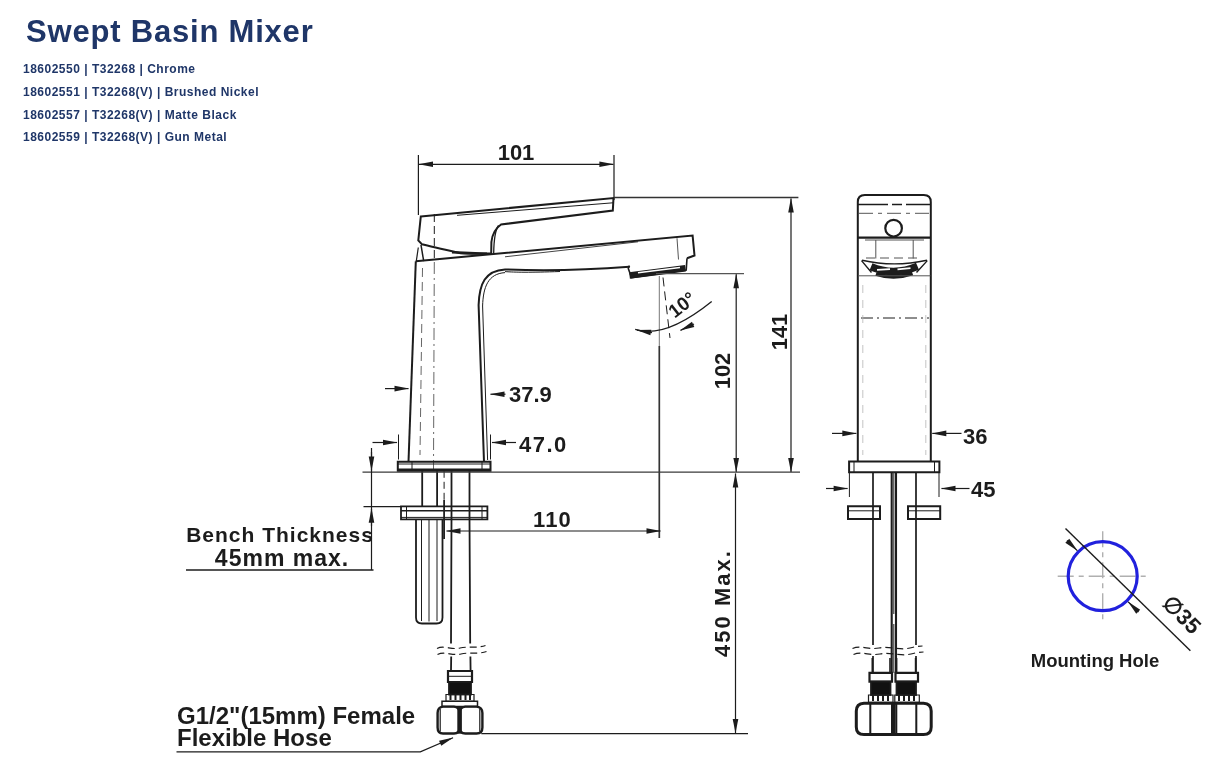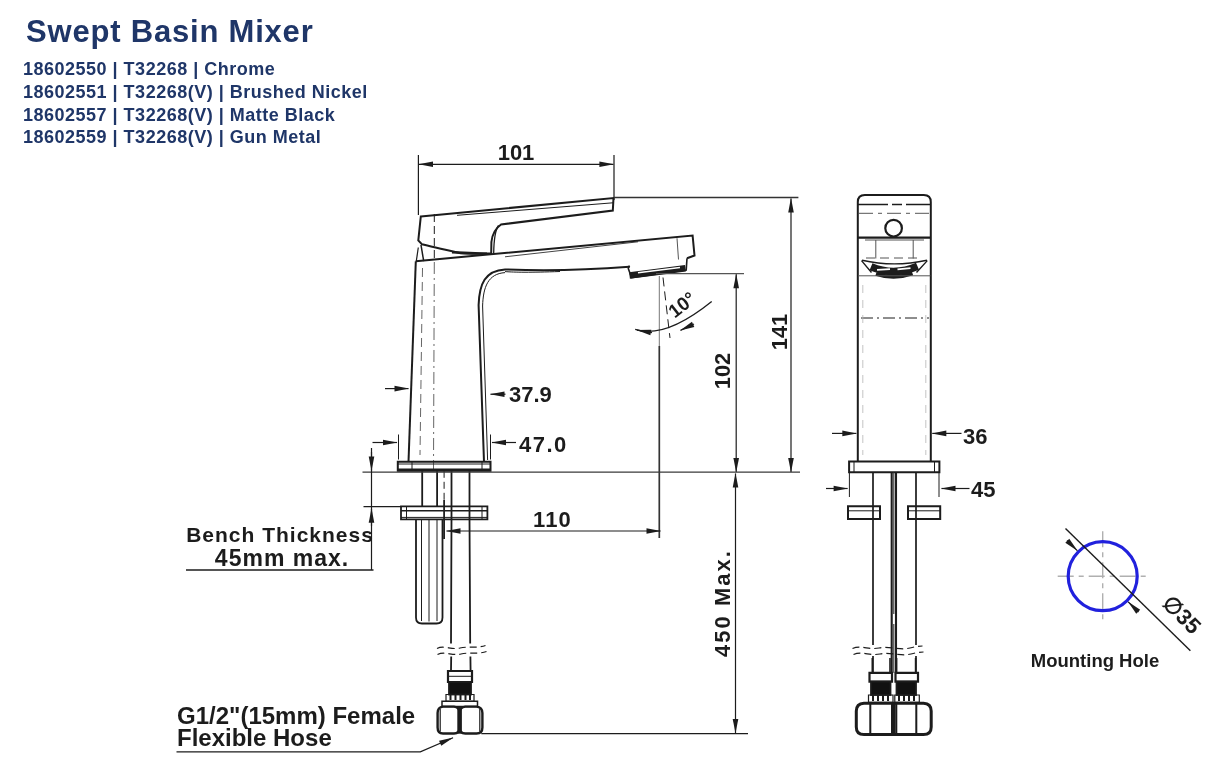--- a/index.html
+++ b/index.html
@@ -1,18 +1,18 @@
 <!DOCTYPE html>
 <html><head>
 <meta charset="utf-8">
 <style>
   html,body{margin:0;padding:0;background:#ffffff;width:1214px;height:769px;overflow:hidden;}
   #page{position:relative;width:1214px;height:769px;font-family:"Liberation Sans",sans-serif;}
   .title{position:absolute;left:26px;top:14px;font-size:31px;font-weight:bold;color:#1f3668;letter-spacing:0.8px;}
-  .codes{position:absolute;left:23px;top:58px;font-size:18px;font-weight:bold;color:#1f3668;line-height:22.8px;letter-spacing:0.5px;}
+  .codes{position:absolute;left:23px;top:58px;font-size:12px;font-weight:bold;color:#1f3668;line-height:22.8px;letter-spacing:0.5px;}
   svg{position:absolute;left:0;top:0;}
   text{font-family:"Liberation Sans",sans-serif;}
   .dim{font-size:22px;font-weight:bold;fill:#1c1c1c;}
   .lbl{font-size:21px;font-weight:bold;fill:#1c1c1c;letter-spacing:1px;}
   .lblh{font-size:24px;font-weight:bold;fill:#1c1c1c;}
   .lblm{font-size:18.5px;font-weight:bold;fill:#1c1c1c;}
   .lbl45{font-size:23px;font-weight:bold;fill:#1c1c1c;letter-spacing:1px;}
 </style>
 </head>
 <body>

